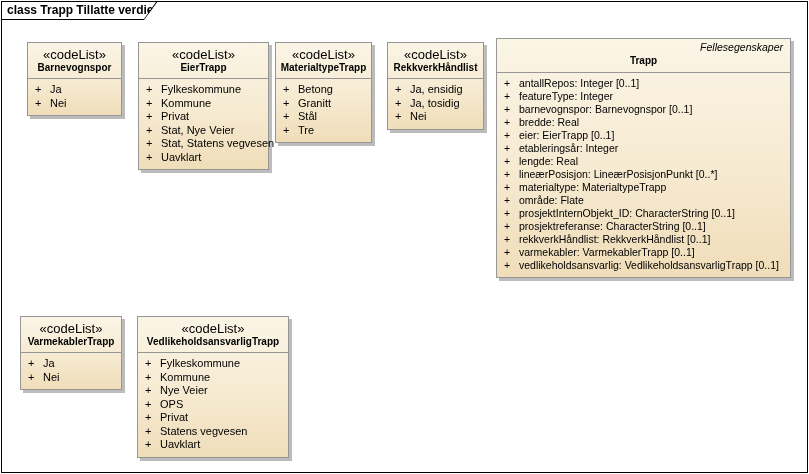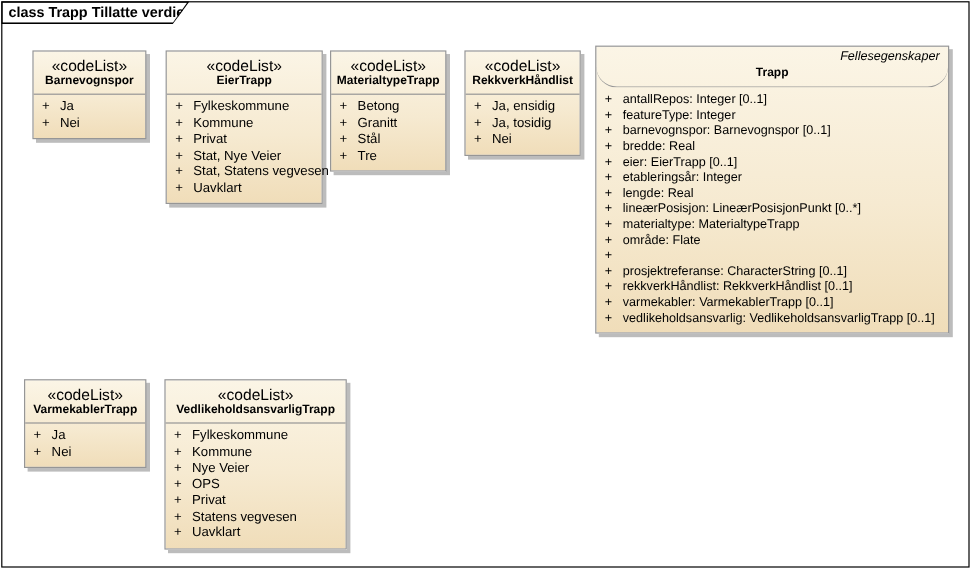--- a/index.html
+++ b/index.html
@@ -44,21 +44,21 @@
 
   
   .pos-barnevognspor            { left:25px;  top:40px;  width:93px;  }
   .pos-eiertrapp                { left:136px; top:40px;  width:129px; }
   .pos-materialtypetrapp        { left:273px; top:40px;  width:95px;  }
   .pos-rekkverkhandlist         { left:385px; top:40px;  width:95px;  }
   .pos-trapp                    { left:494px; top:36px;  width:293px; }
   .pos-varmekablertrapp         { left:18px;  top:314px; width:100px; }
   .pos-vedlikeholdsansvarlig    { left:135px; top:314px; width:150px; }
 
-  .pos-trapp .uml-head { padding:2px 1px 4px 1px;border-radius:21px; }
+  .pos-trapp .uml-head { padding:2px 1px 4px 1px; }
   .pos-trapp .attr-row { line-height:13px; font-size:10.5px; }
 </style>
 </head>
 <body>
 
 <div class="diagram-frame">
 
   <div class="frame-tab">
     <div class="frame-tab-inner"></div>
     <div class="frame-title">class Trapp Tillatte verdier</div>
@@ -227,20 +227,21 @@
           <span class="attr-text">materialtype: MaterialtypeTrapp</span>
         </div>
 
         <div class="attr-row">
           <span class="vis">+</span>
           <span class="attr-text">område: Flate</span>
         </div>
 
         <div class="attr-row">
           <span class="vis">+</span>
+          <span class="attr-text">prosjektInternObjekt_ID: CharacterString [0..1]</span>
         </div>
 
         <div class="attr-row">
           <span class="vis">+</span>
           <span class="attr-text">prosjektreferanse: CharacterString [0..1]</span>
         </div>
 
         <div class="attr-row">
           <span class="vis">+</span>
           <span class="attr-text">rekkverkHåndlist: RekkverkHåndlist [0..1]</span>

